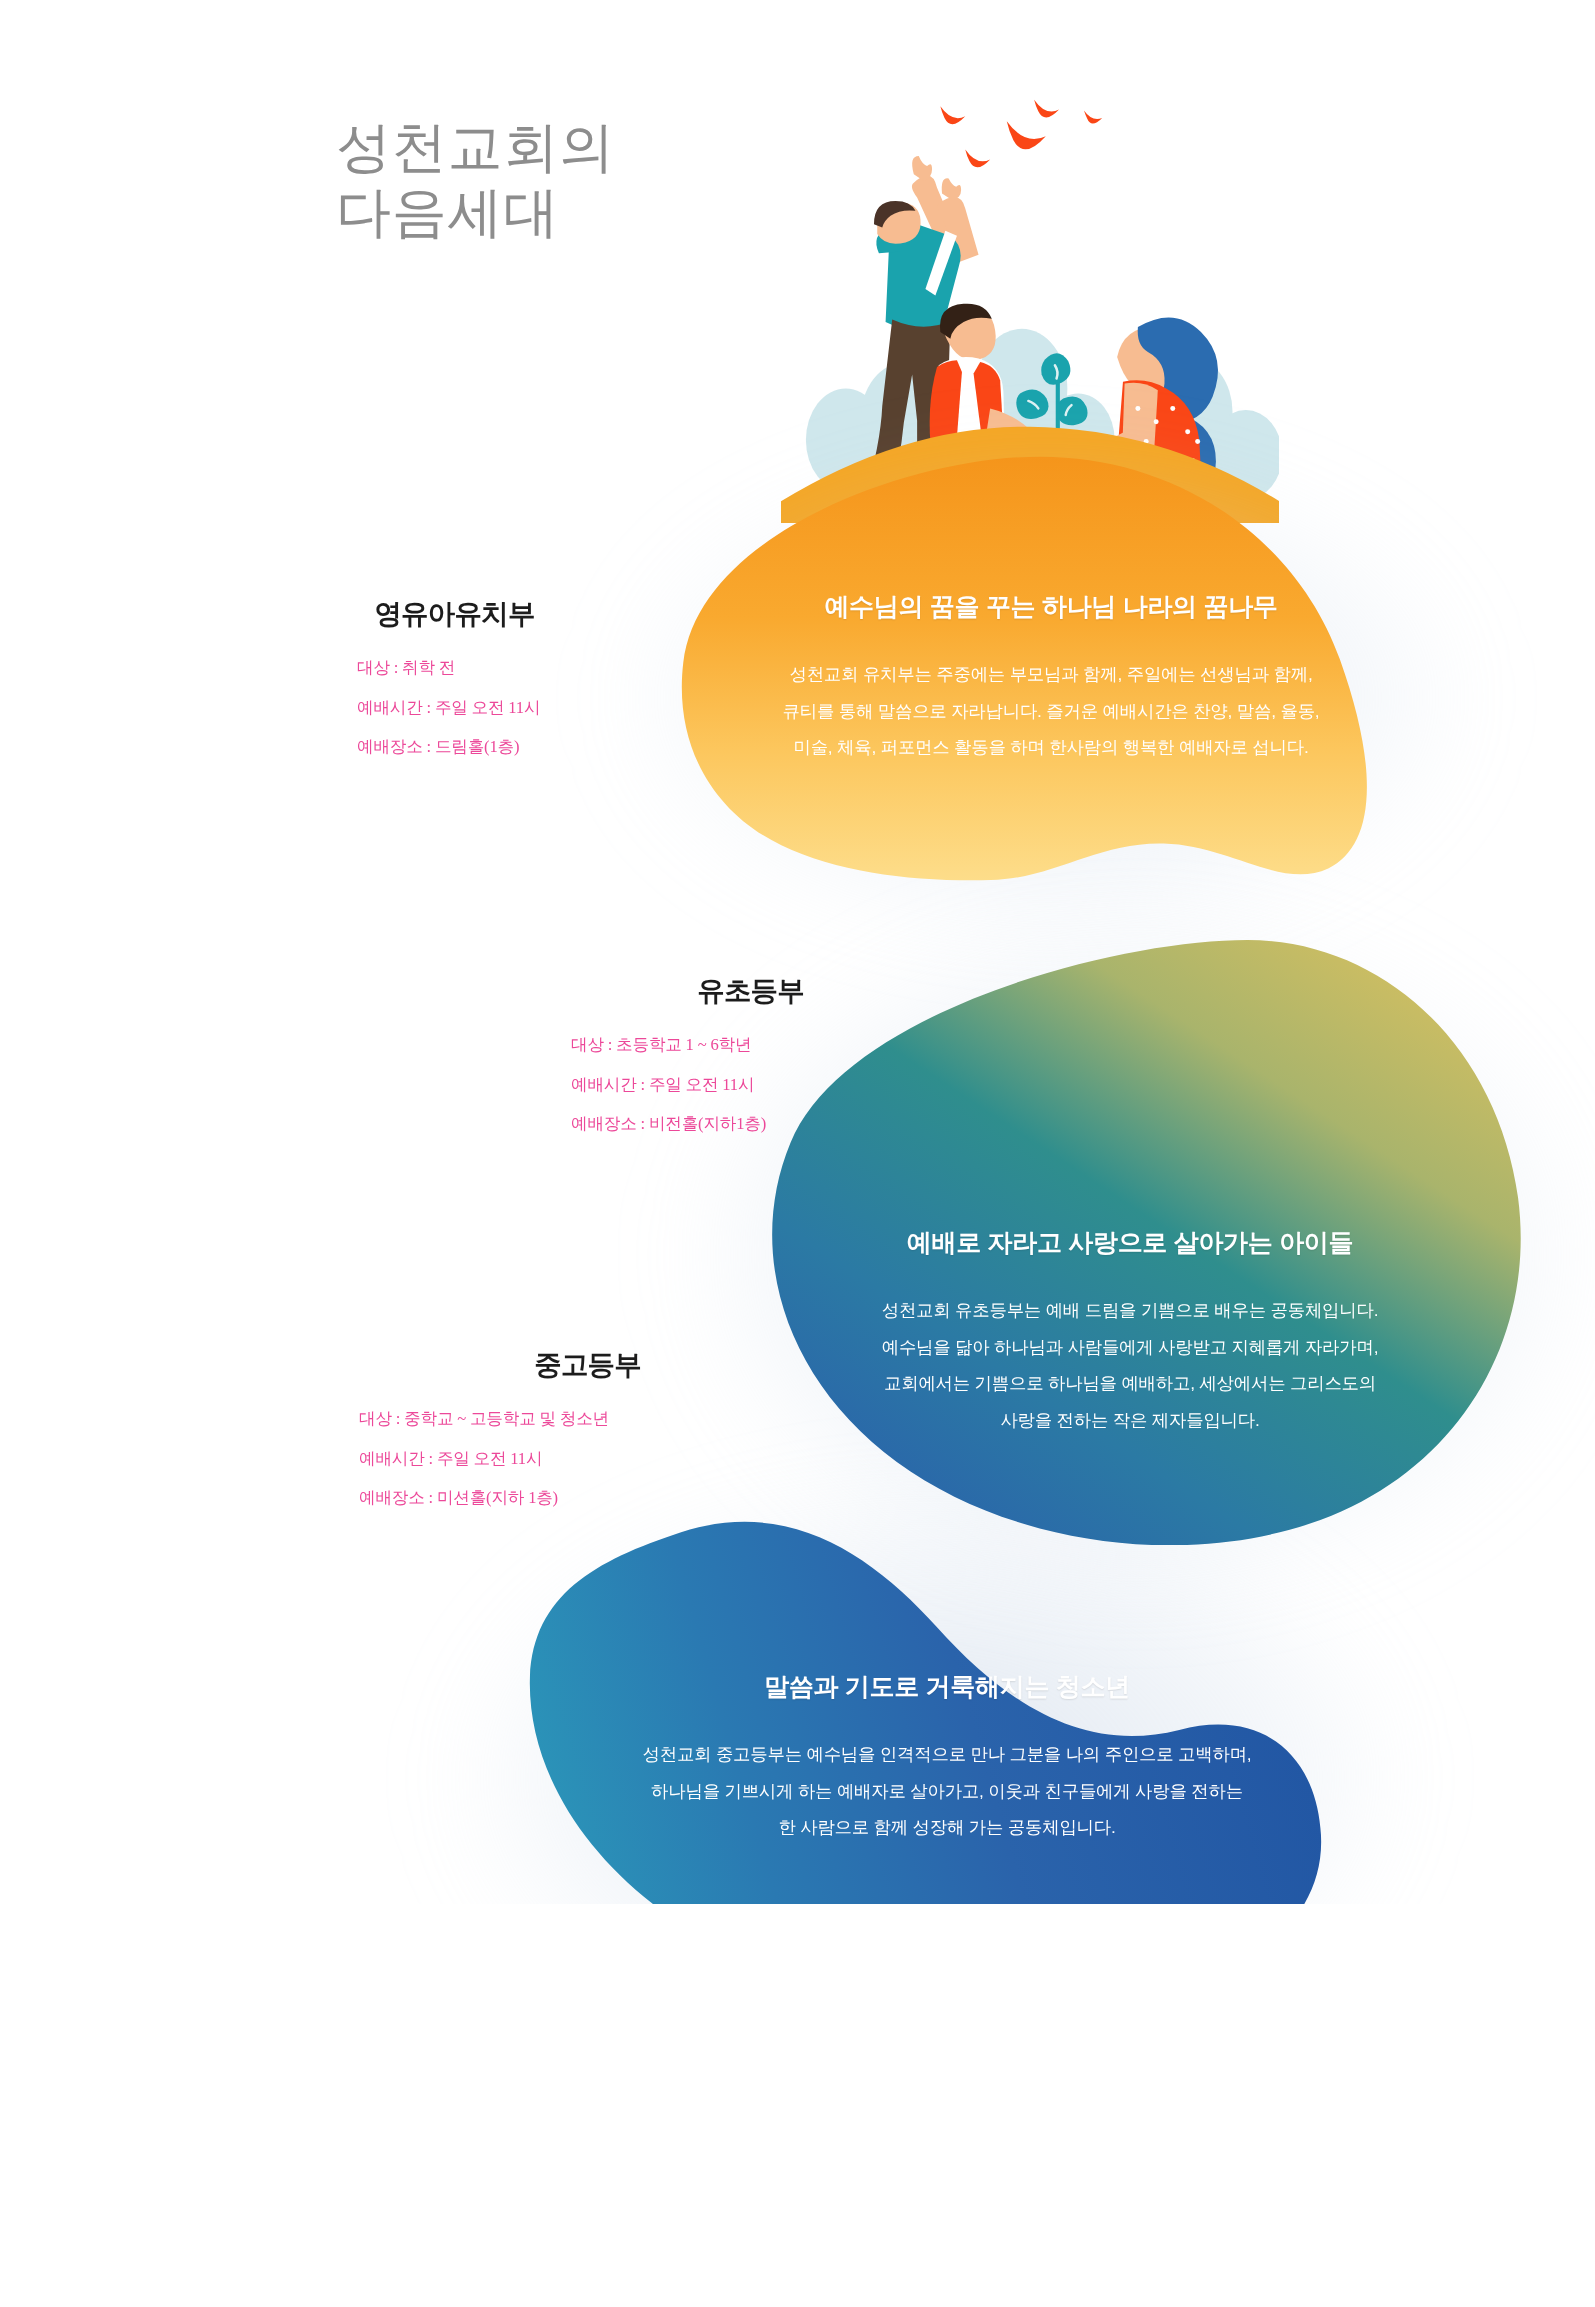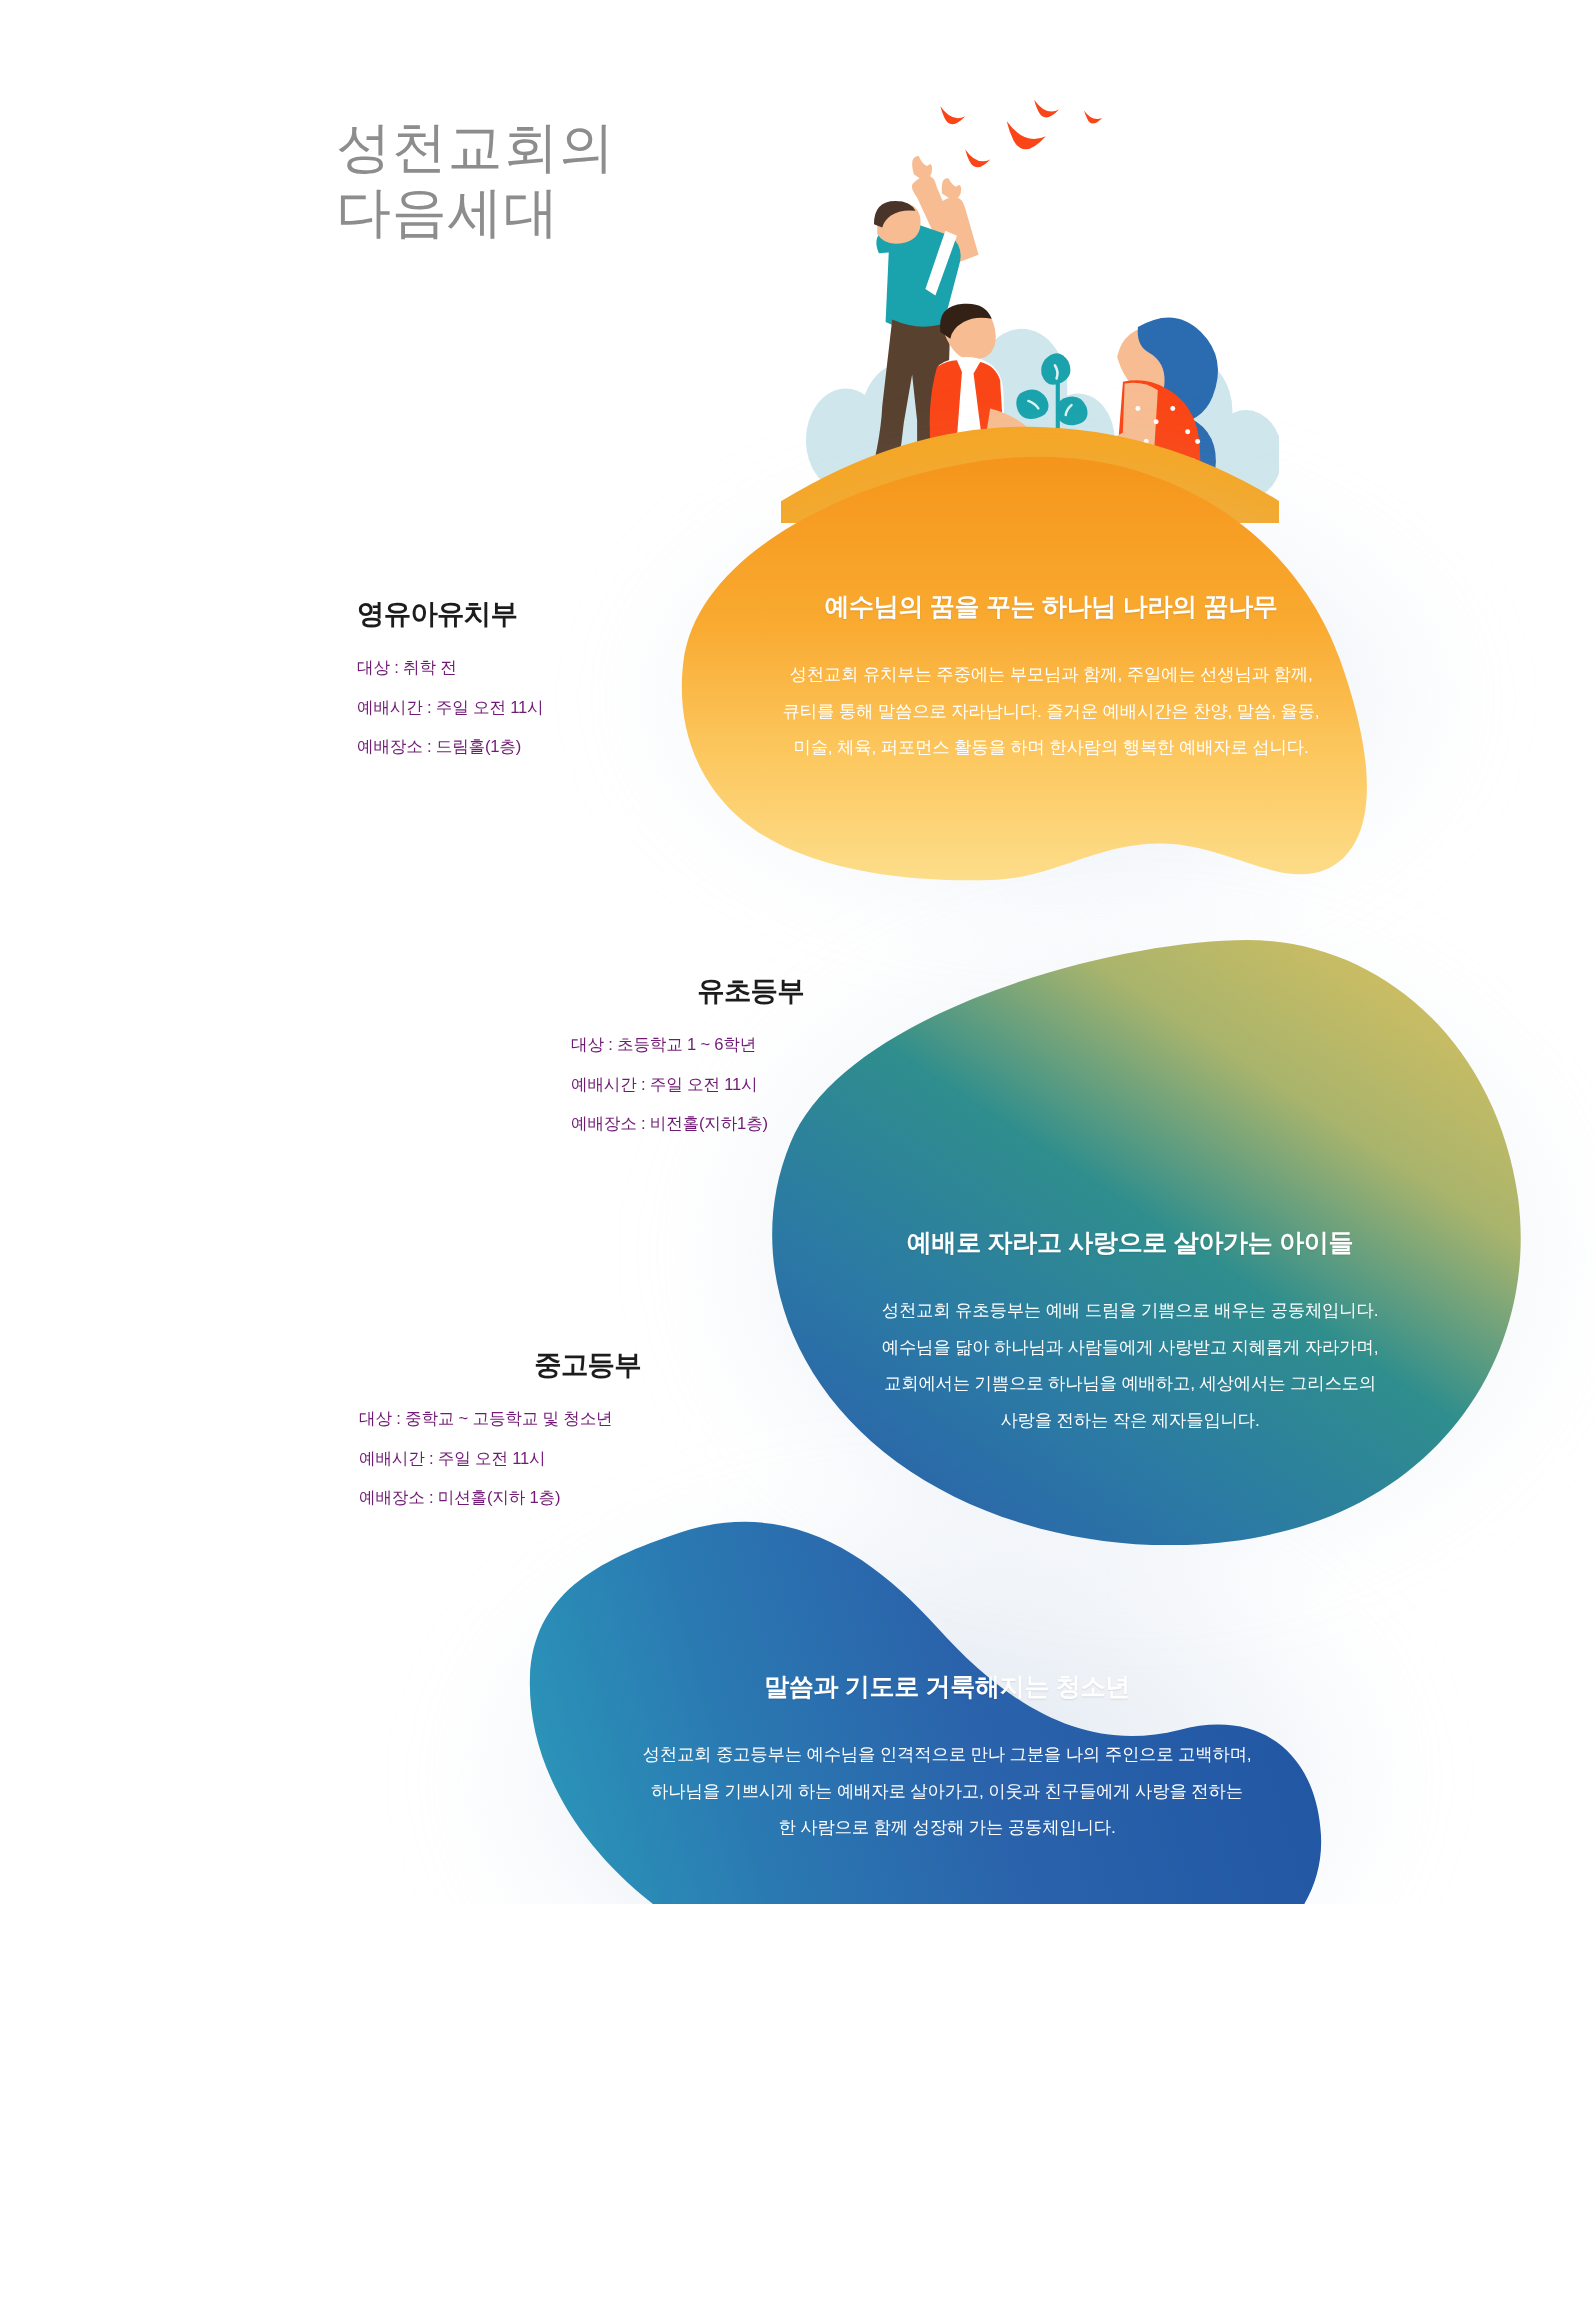--- a/index.html
+++ b/index.html
@@ -103,31 +103,32 @@
   .section-info .sec-title {
     font-size: 27.4px;
     font-weight: 700;
     color: #1c1c1c;
     letter-spacing: -0.7px;
     margin-bottom: 28px;
     white-space: nowrap;
   }
   .section-info .sec-line {
     font-size: 16.6px;
-    color: #701a75;
+    color: #ec4899;
     letter-spacing: -0.2px;
     line-height: 1;
     margin-bottom: 23px;
     white-space: nowrap;
+    font-family: Liberation Serif, serif;
   }
   .section-info .sec-line:last-child { margin-bottom: 0; }
 
   
   #info-youngchild { left: 357px; top: 596px; }
-  #info-youngchild .sec-title { text-align: left; width: 195px; }
+  #info-youngchild .sec-title { text-align: center; width: 195px; }
 
   #info-elementary { left: 571px; top: 950px; }
   #info-elementary .sec-title { text-align: right; width: 233px; margin-top: 23px; }
 
   #info-youth { left: 359px; top: 1347px; }
   #info-youth .sec-title { text-align: right; width: 282px; }
 </style>
 </head>
 <body>
 

